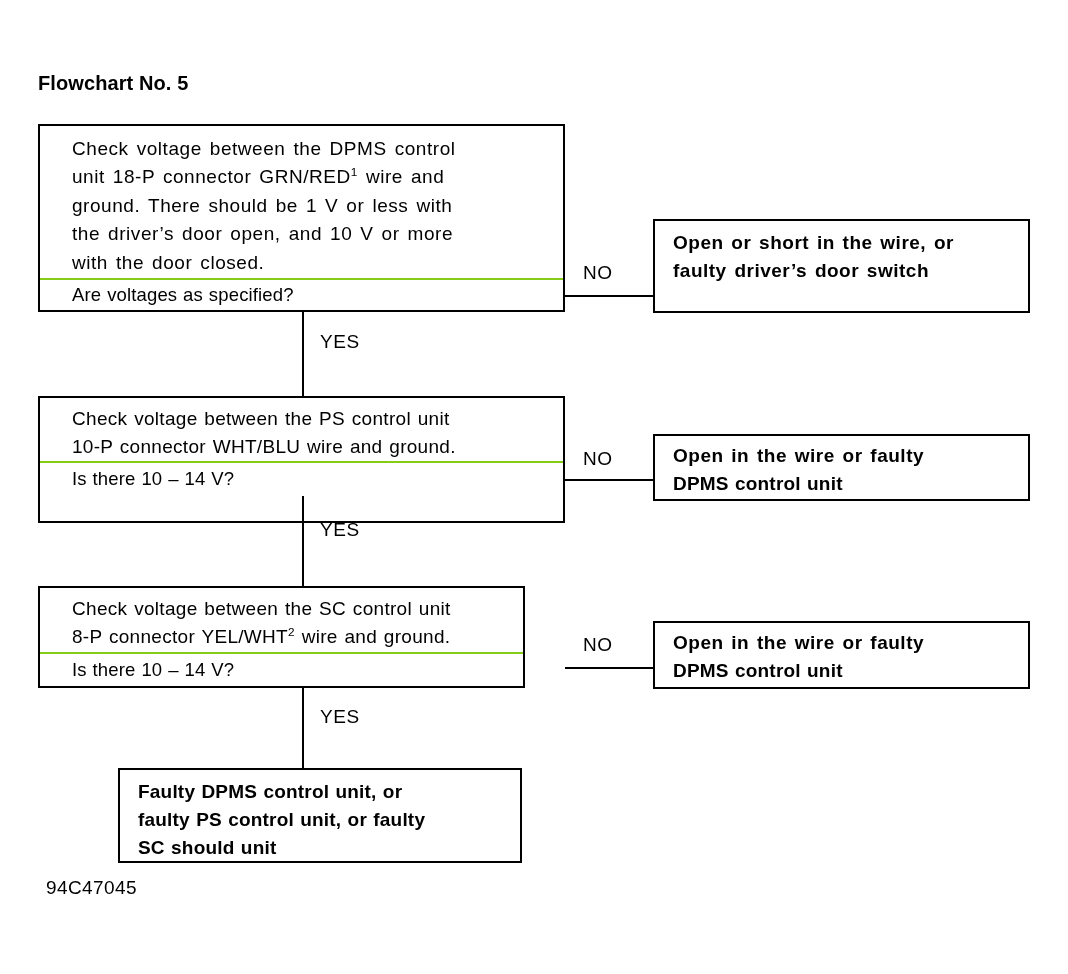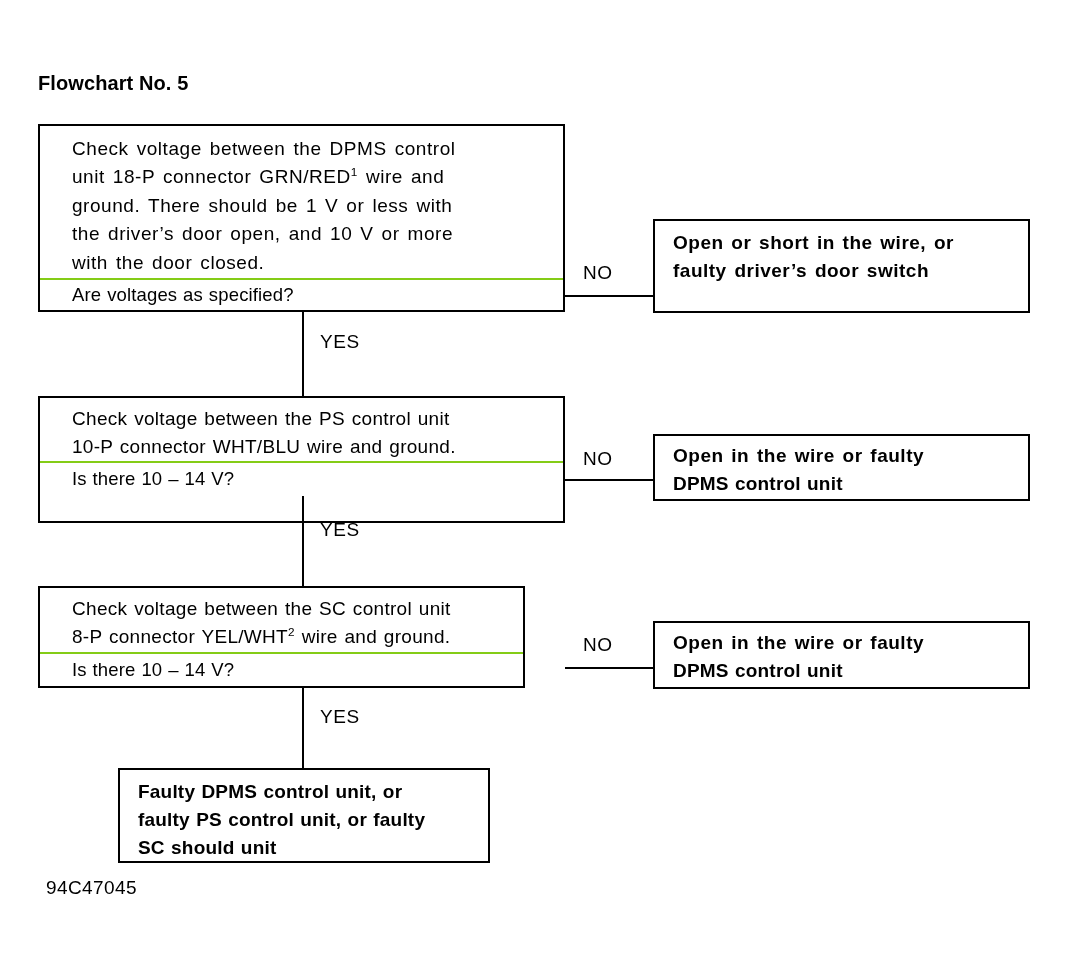--- a/index.html
+++ b/index.html
@@ -203,21 +203,21 @@
       <div class="r-text">
         <span>Open in the wire or faulty</span><br>
         <span class="r-text tight" style="padding:0; display:inline;">DPMS control unit</span>
       </div>
     </div>
   </div>
 
   <div class="line-v" style="left:302px; top:687px; height:81px;"></div>
   <div class="branch-label" style="left:320px; top:706px;">YES</div>
 
-  <div class="box" style="left:118px; top:768px; width:372px; height:95px;">
+  <div class="box" style="left:118px; top:768px; width:404px; height:95px;">
     <div class="box-section top" style="height:100%; padding-top:8px;">
       <div class="r-text tight" style="line-height:28px;">
         <span>Faulty DPMS control unit, or</span><br>
         <span>faulty PS control unit, or faulty</span><br>
         <span>SC should unit</span>
       </div>
     </div>
   </div>
 
   <div class="footer-code">94C47045</div>

